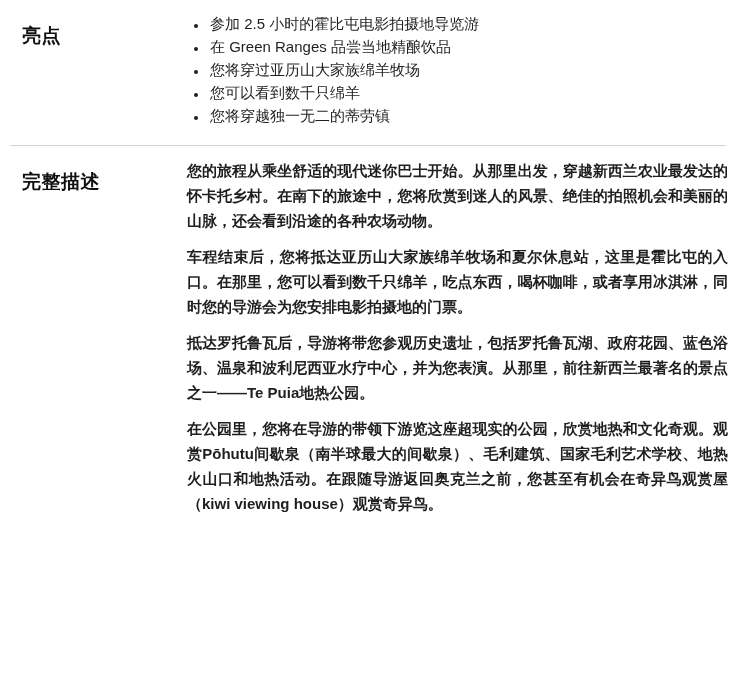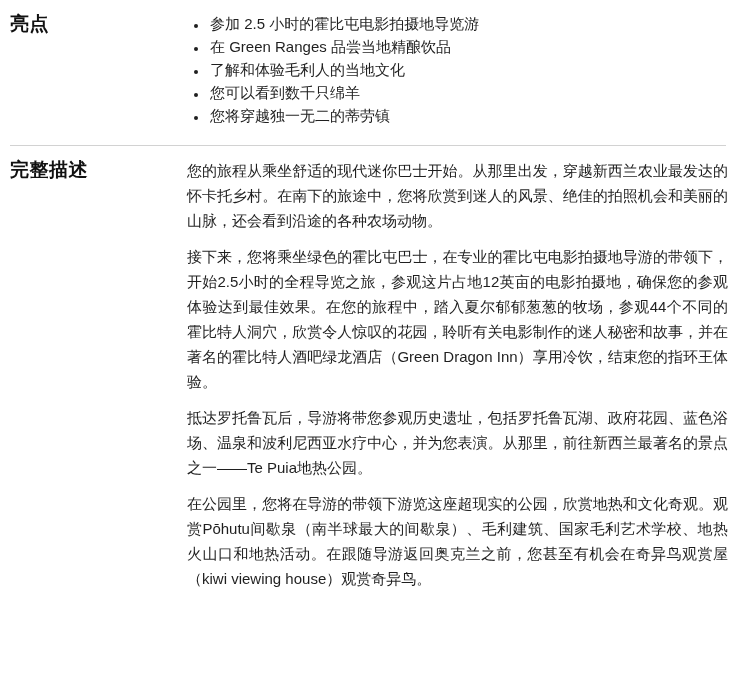--- a/index.html
+++ b/index.html
@@ -19,21 +19,21 @@
     width: 748px;
     box-sizing: border-box;
   }
   .section-row {
     display: grid;
     grid-template-columns: 177px 1fr;
     box-sizing: border-box;
     padding: 12px 20px 0 10px;
   }
   .section-heading {
-    margin: 0;
+    margin: 12px;
     font-size: 19px;
     line-height: 24px;
     font-weight: 700;
     color: #111111;
     letter-spacing: 0.5px;
   }
   .highlights-list {
     margin: 0;
     padding: 0 0 0 21px;
     list-style: disc outside;
@@ -51,49 +51,49 @@
   .divider {
     border: none;
     border-top: 1px solid #d2d2d2;
     margin: 18px 22px 0 10px;
     height: 0;
   }
   .description-body p {
     margin: 0 0 11px 0;
     font-size: 15px;
     line-height: 25px;
-    font-weight: 400;
+    font-weight: 700;
     text-align: justify;
     text-justify: inter-ideograph;
   }
   .description-body p:last-child {
     margin-bottom: 0;
   }
 </style>
 </head>
 <body>
 
 <div class="page">
 
   <section class="section-row">
     <h2 class="section-heading">亮点</h2>
     <ul class="highlights-list">
       <li>参加 2.5 小时的霍比屯电影拍摄地导览游</li>
       <li>在 Green Ranges 品尝当地精酿饮品</li>
-      <li>了解和体验毛利人的当地文化</li>
+      <li>您将穿过亚历山大家族绵羊牧场</li>
       <li>您可以看到数千只绵羊</li>
       <li>您将穿越独一无二的蒂劳镇</li>
     </ul>
   </section>
 
   <hr class="divider">
 
   <section class="section-row">
     <h2 class="section-heading">完整描述</h2>
     <div class="description-body">
       <p>您的旅程从乘坐舒适的现代迷你巴士开始。从那里出发，穿越新西兰农业最发达的怀卡托乡村。在南下的旅途中，您将欣赏到迷人的风景、绝佳的拍照机会和美丽的山脉，还会看到沿途的各种农场动物。</p>
-      <p>接下来，您将乘坐绿色的霍比屯巴士，在专业的霍比屯电影拍摄地导游的带领下，开始2.5小时的全程导览之旅，参观这片占地12英亩的电影拍摄地，确保您的参观体验达到最佳效果。在您的旅程中，踏入夏尔郁郁葱葱的牧场，参观44个不同的霍比特人洞穴，欣赏令人惊叹的花园，聆听有关电影制作的迷人秘密和故事，并在著名的霍比特人酒吧绿龙酒店（Green Dragon Inn）享用冷饮，结束您的指环王体验。</p>
+      <p>车程结束后，您将抵达亚历山大家族绵羊牧场和夏尔休息站，这里是霍比屯的入口。在那里，您可以看到数千只绵羊，吃点东西，喝杯咖啡，或者享用冰淇淋，同时您的导游会为您安排电影拍摄地的门票。</p>
       <p>抵达罗托鲁瓦后，导游将带您参观历史遗址，包括罗托鲁瓦湖、政府花园、蓝色浴场、温泉和波利尼西亚水疗中心，并为您表演。从那里，前往新西兰最著名的景点之一——Te Puia地热公园。</p>
       <p>在公园里，您将在导游的带领下游览这座超现实的公园，欣赏地热和文化奇观。观赏Pōhutu间歇泉（南半球最大的间歇泉）、毛利建筑、国家毛利艺术学校、地热火山口和地热活动。在跟随导游返回奥克兰之前，您甚至有机会在奇异鸟观赏屋（kiwi viewing house）观赏奇异鸟。</p>
     </div>
   </section>
 
 </div>
 
 </body></html>

